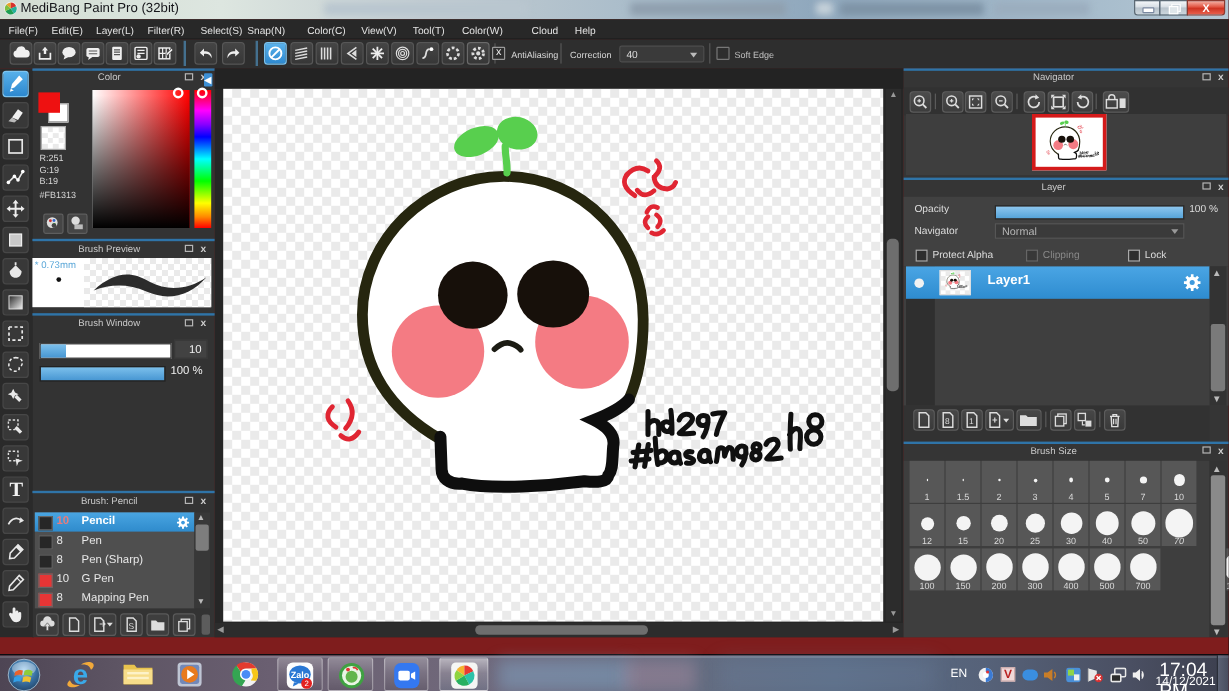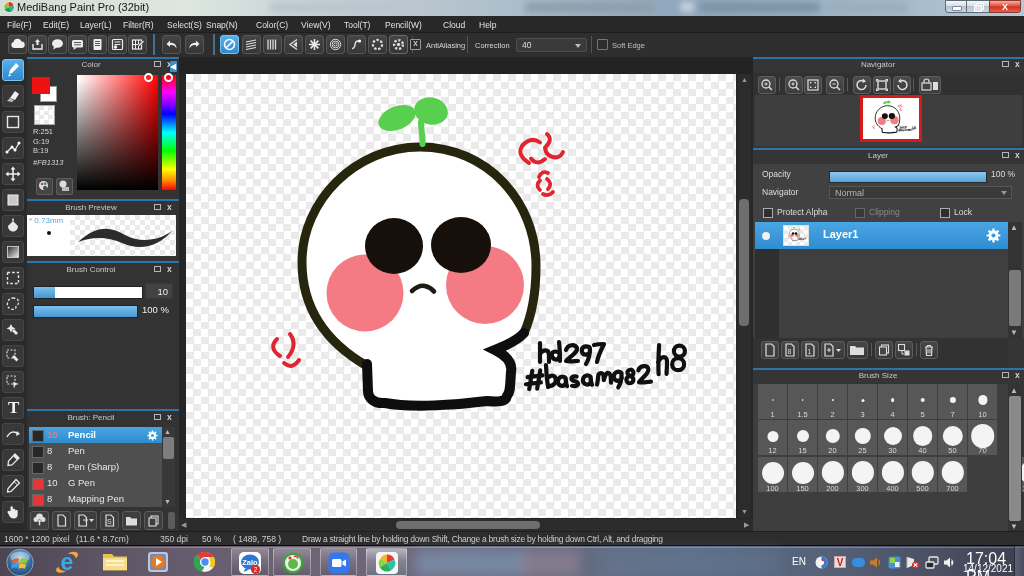--- a/index.html
+++ b/index.html
@@ -85,21 +85,21 @@
 <div id="menubar" class="abs">
  <span class="mi" style="left:7px">File(F)</span>
  <span class="mi" style="left:43px">Edit(E)</span>
  <span class="mi" style="left:80px">Layer(L)</span>
  <span class="mi" style="left:123px">Filter(R)</span>
  <span class="mi" style="left:167px">Select(S)</span>
  <span class="mi" style="left:206px">Snap(N)</span>
  <span class="mi" style="left:256px">Color(C)</span>
  <span class="mi" style="left:301px">View(V)</span>
  <span class="mi" style="left:344px">Tool(T)</span>
- <span class="mi" style="left:385px">Pencil(W)</span>
+ <span class="mi" style="left:385px">Color(W)</span>
  <span class="mi" style="left:443px">Cloud</span>
  <span class="mi" style="left:479px">Help</span>
 </div>
 
 <div id="toolbar" class="abs">
  <div class="tb" style="left:8px">
         <svg width="17" height="17" viewBox="0 0 17 17">
           <path d="M5,12 a3,3 0 0 1 -0.5-5.9 a4,4 0 0 1 7.8-0.6 a2.8,2.8 0 0 1 0.4,6.5 Z" fill="#f0f0f0"></path>
         </svg>
       </div>
@@ -353,21 +353,21 @@
  <div class="blueline" style="left:0;top:0;width:152px;"></div>
  <div class="panel-title" style="left:0;top:3px;width:128px;text-align:center;">Color</div>
  <div class="ppop" style="left:127px;top:4px;"></div>
       <div class="pclose" style="left:140px;top:2px;">x</div>
 
  <div class="abs checker" style="left:13px;top:29px;width:15px;height:14px;border:1px solid #888;background-color:#fff;"></div>
  <div class="abs" style="left:13px;top:29px;width:15px;height:14px;background:#fff;border:1px solid #999;"></div>
  <div class="abs" style="left:5px;top:20px;width:18px;height:17px;background:#ee1111;"></div>
  <div class="abs checker" style="left:7px;top:48px;width:19px;height:18px;border:1px solid #aaa;background-size:9px 9px;background-color:#fff;"></div>
  <div class="abs" style="left:6px;top:70px;font-size:7.5px;color:#d8d8d8;line-height:9.5px;">R:251<br>G:19<br>B:19</div>
- <div class="abs" style="left:6px;top:101px;font-size:7.5px;color:#d8d8d8;font-style:italic;">#FB1313</div>
+ <div class="abs" style="left:6px;top:101px;font-size:7.5px;color:#d8d8d8;">#FB1313</div>
  <div class="abs" style="left:9px;top:121px;width:15px;height:15px;background:#454545;border:1px solid #5e5e5e;border-radius:2px;">
         <svg width="13" height="13" viewBox="0 0 13 13">
           <circle cx="6.5" cy="6.5" r="4.5" fill="#ddd"></circle>
           <circle cx="5" cy="5" r="1.2" fill="#c33"></circle>
           <circle cx="8" cy="4.8" r="1.2" fill="#36c"></circle>
           <circle cx="8.2" cy="8" r="1.2" fill="#3a3"></circle>
           <circle cx="8" cy="9" r="2" fill="#454545"></circle>
         </svg>
       </div>
  <div class="abs" style="left:29px;top:121px;width:15px;height:15px;background:#454545;border:1px solid #5e5e5e;border-radius:2px;">
@@ -389,21 +389,21 @@
       <div class="pclose" style="left:140px;top:145px;">x</div>
  <div class="abs" style="left:0px;top:158px;width:43px;height:41px;background:#fff;"></div>
  <div class="abs checker" style="left:43px;top:158px;width:106px;height:41px;background-size:10px 10px;background-color:#fff;opacity:1;"></div>
  <div class="abs" style="left:2px;top:159px;font-size:8px;color:#5aa7d8;">* 0.73mm</div>
  <div class="abs" style="left:20px;top:174px;width:4px;height:4px;border-radius:50%;background:#111;"></div>
  <svg class="abs" style="left:43px;top:158px;" width="106" height="41" viewBox="0 0 106 41">
         <path d="M8,27 C25,12 38,10 55,20 C70,28 88,26 102,16 C88,32 70,36 52,28 C36,21 22,22 8,27 Z" fill="#1a1a1a" opacity="0.92"></path>
       </svg>
 
  <div class="blueline" style="left:0;top:204px;width:152px;"></div>
- <div class="panel-title" style="left:0;top:208px;width:128px;text-align:center;">Brush Control</div>
+ <div class="panel-title" style="left:0;top:208px;width:128px;text-align:center;">Brush Window</div>
  <div class="ppop" style="left:127px;top:209px;"></div>
       <div class="pclose" style="left:140px;top:207px;">x</div>
  <div class="abs" style="left:6px;top:229px;width:108px;height:11px;background:#fff;border:1px solid #222;">
         <div style="width:21px;height:11px;background:linear-gradient(180deg,#7cc0ec,#4796d2);"></div>
       </div>
  <div class="abs" style="left:118px;top:226px;width:28px;height:16px;background:#424242;border:1px solid #383838;color:#eee;font-size:9.5px;text-align:right;line-height:15px;padding-right:4px;box-sizing:border-box;">10</div>
  <div class="abs" style="left:6px;top:248px;width:103px;height:11px;background:linear-gradient(180deg,#7cc0ec,#4796d2);border:1px solid #222;"></div>
  <div class="abs" style="left:115px;top:247px;color:#eee;font-size:9.5px;">100 %</div>
 
  <div class="blueline" style="left:0;top:352px;width:152px;"></div>
@@ -622,21 +622,21 @@
 
  <div class="blueline" style="left:0;top:91px;width:271px;"></div>
  <div class="panel-title" style="left:0;top:94px;width:250px;text-align:center;">Layer</div>
  <div class="ppop" style="left:249px;top:95px;"></div>
       <div class="pclose" style="left:262px;top:93px;">x</div>
  <div class="abs" style="left:0;top:107px;width:271px;height:58px;background:#414141;"></div>
  <div class="abs" style="left:9px;top:112px;font-size:8.5px;color:#ddd;">Opacity</div>
  <div class="abs" style="left:76px;top:114px;width:156px;height:10px;background:linear-gradient(180deg,#8ec7ef,#55a3d9);border:1px solid #2a2a2a;"></div>
  <div class="abs" style="left:238px;top:112px;font-size:8.5px;color:#ddd;">100 %</div>
  <div class="abs" style="left:9px;top:130px;font-size:8.5px;color:#ddd;">Navigator</div>
- <div class="abs" style="left:76px;top:129px;width:183px;height:13px;background:#3a3a3a;border:1px solid #565656;color:#b5b5b5;font-size:9px;line-height:12px;padding-left:5px;box-sizing:border-box;">Normal<span style="position:absolute;right:4px;top:4px;width:0;height:0;border-left:3.5px solid transparent;border-right:3.5px solid transparent;border-top:4px solid #999;"></span></div>
+ <div class="abs" style="left:76px;top:129px;width:158px;height:13px;background:#3a3a3a;border:1px solid #565656;color:#b5b5b5;font-size:9px;line-height:12px;padding-left:5px;box-sizing:border-box;">Normal<span style="position:absolute;right:4px;top:4px;width:0;height:0;border-left:3.5px solid transparent;border-right:3.5px solid transparent;border-top:4px solid #999;"></span></div>
  <div class="abs" style="left:10px;top:151px;width:10px;height:10px;border:1px solid #aaa;background:#2e2e2e;box-sizing:border-box;"></div>
  <div class="abs" style="left:24px;top:150px;font-size:8.5px;color:#ddd;">Protect Alpha</div>
  <div class="abs" style="left:102px;top:151px;width:10px;height:10px;border:1px solid #666;background:#383838;box-sizing:border-box;"></div>
  <div class="abs" style="left:116px;top:150px;font-size:8.5px;color:#888;">Clipping</div>
  <div class="abs" style="left:187px;top:151px;width:10px;height:10px;border:1px solid #aaa;background:#2e2e2e;box-sizing:border-box;"></div>
  <div class="abs" style="left:201px;top:150px;font-size:8.5px;color:#ddd;">Lock</div>
 
  <div class="abs" style="left:0;top:165px;width:271px;height:116px;background:#3f3f3f;"></div>
  <div class="abs" style="left:2px;top:165px;width:24px;height:116px;background:#2f2f2f;"></div>
  <div class="abs" style="left:2px;top:165px;width:253px;height:27px;background:linear-gradient(180deg,#4aa5e4,#2e8cd0);"></div>
@@ -810,28 +810,20 @@
           <div class="bdot" style="top:4.800000000000001px;width:22.4px;height:22.4px;"></div>
           <div class="blab" style="top:27.5px;color:#dadada;">1000</div>
         </div>
       </div>
  <div class="abs" style="left:255px;top:327px;width:14px;height:147px;background:#333;"></div>
  <div class="abs" style="left:257px;top:329px;font-size:8px;color:#bbb;">▲</div>
  <div class="abs" style="left:256px;top:339px;width:12px;height:125px;background:#8a8a8a;border-radius:2px;"></div>
  <div class="abs" style="left:257px;top:465px;font-size:8px;color:#bbb;">▼</div>
 </div>
 
-<div id="statusbar" class="abs">
-      <span class="abs" style="left:4px">1600 * 1200 pixel</span>
-      <span class="abs" style="left:76px">(11.6 * 8.7cm)</span>
-      <span class="abs" style="left:160px">350 dpi</span>
-      <span class="abs" style="left:202px">50 %</span>
-      <span class="abs" style="left:233px">( 1489, 758 )</span>
-      <span class="abs" style="left:302px;letter-spacing:-0.25px">Draw a straight line by holding down Shift, Change a brush size by holding down Ctrl, Alt, and dragging</span>
-    </div>
 
 <div id="taskbar" class="abs">
  <div class="blob" style="left:415px;top:4px;width:110px;height:26px;background:rgba(130,170,205,0.45);filter:blur(6px);"></div>
  <div class="blob" style="left:520px;top:4px;width:60px;height:26px;background:rgba(190,150,170,0.35);filter:blur(6px);"></div>
  <div class="blob" style="left:600px;top:4px;width:180px;height:26px;background:rgba(110,130,160,0.3);filter:blur(8px);"></div>
 
  <svg class="abs" style="left:5px;top:2px;" width="30" height="29" viewBox="0 0 30 29">
   <defs>
           <radialGradient id="orb" cx="0.5" cy="0.35" r="0.75">
             <stop offset="0" stop-color="#9ecdf0"></stop>

